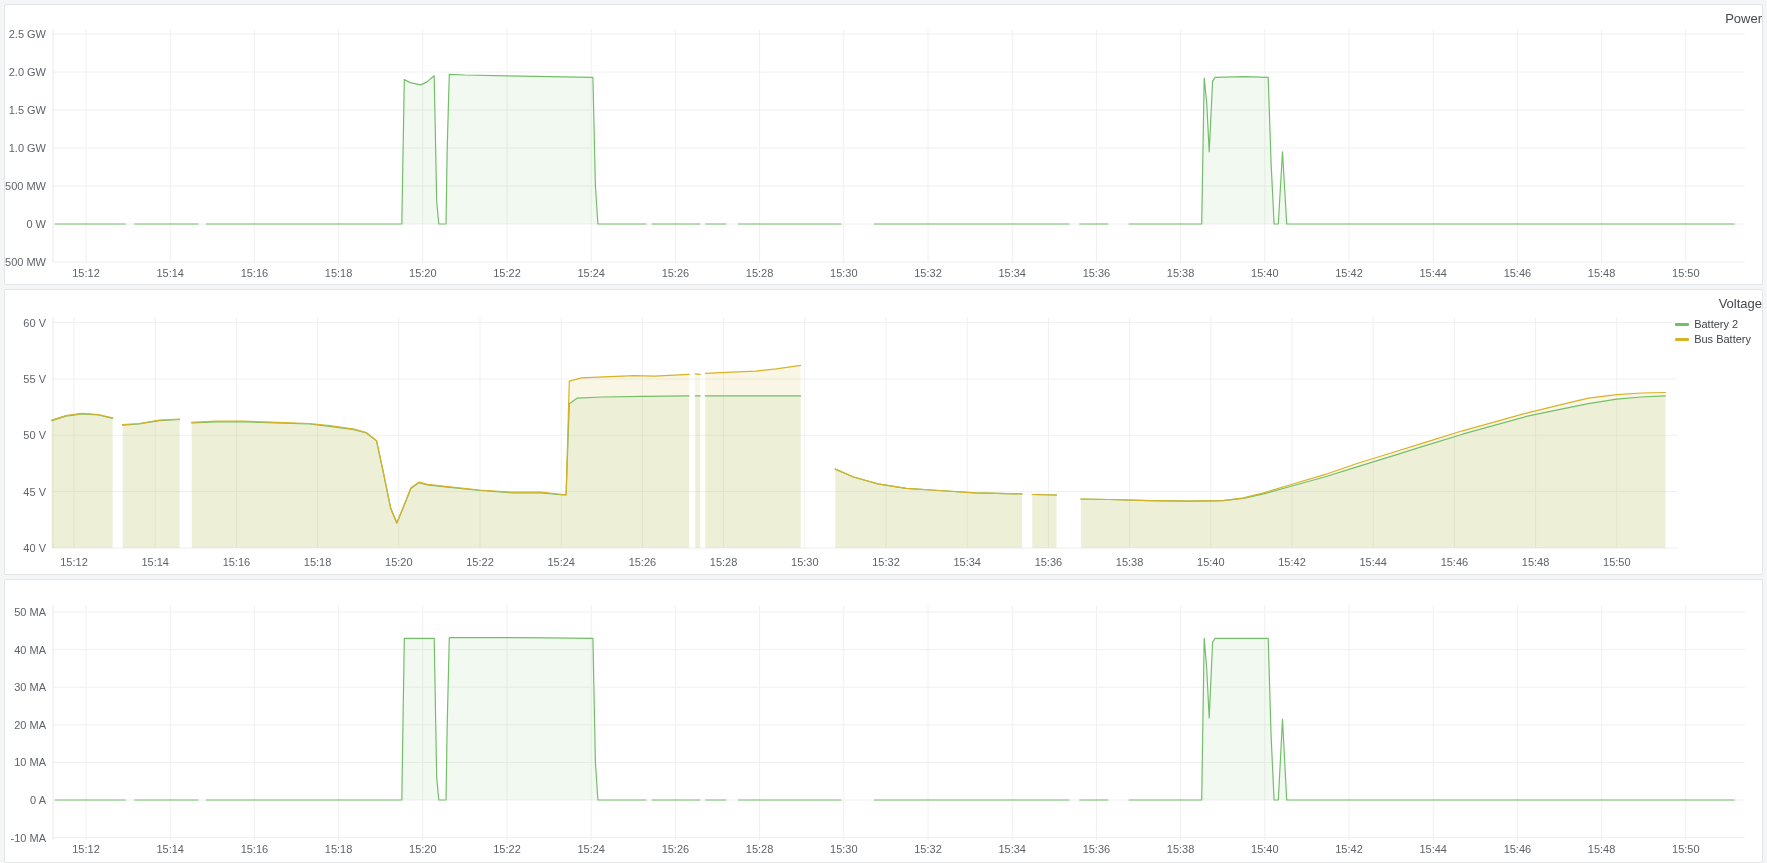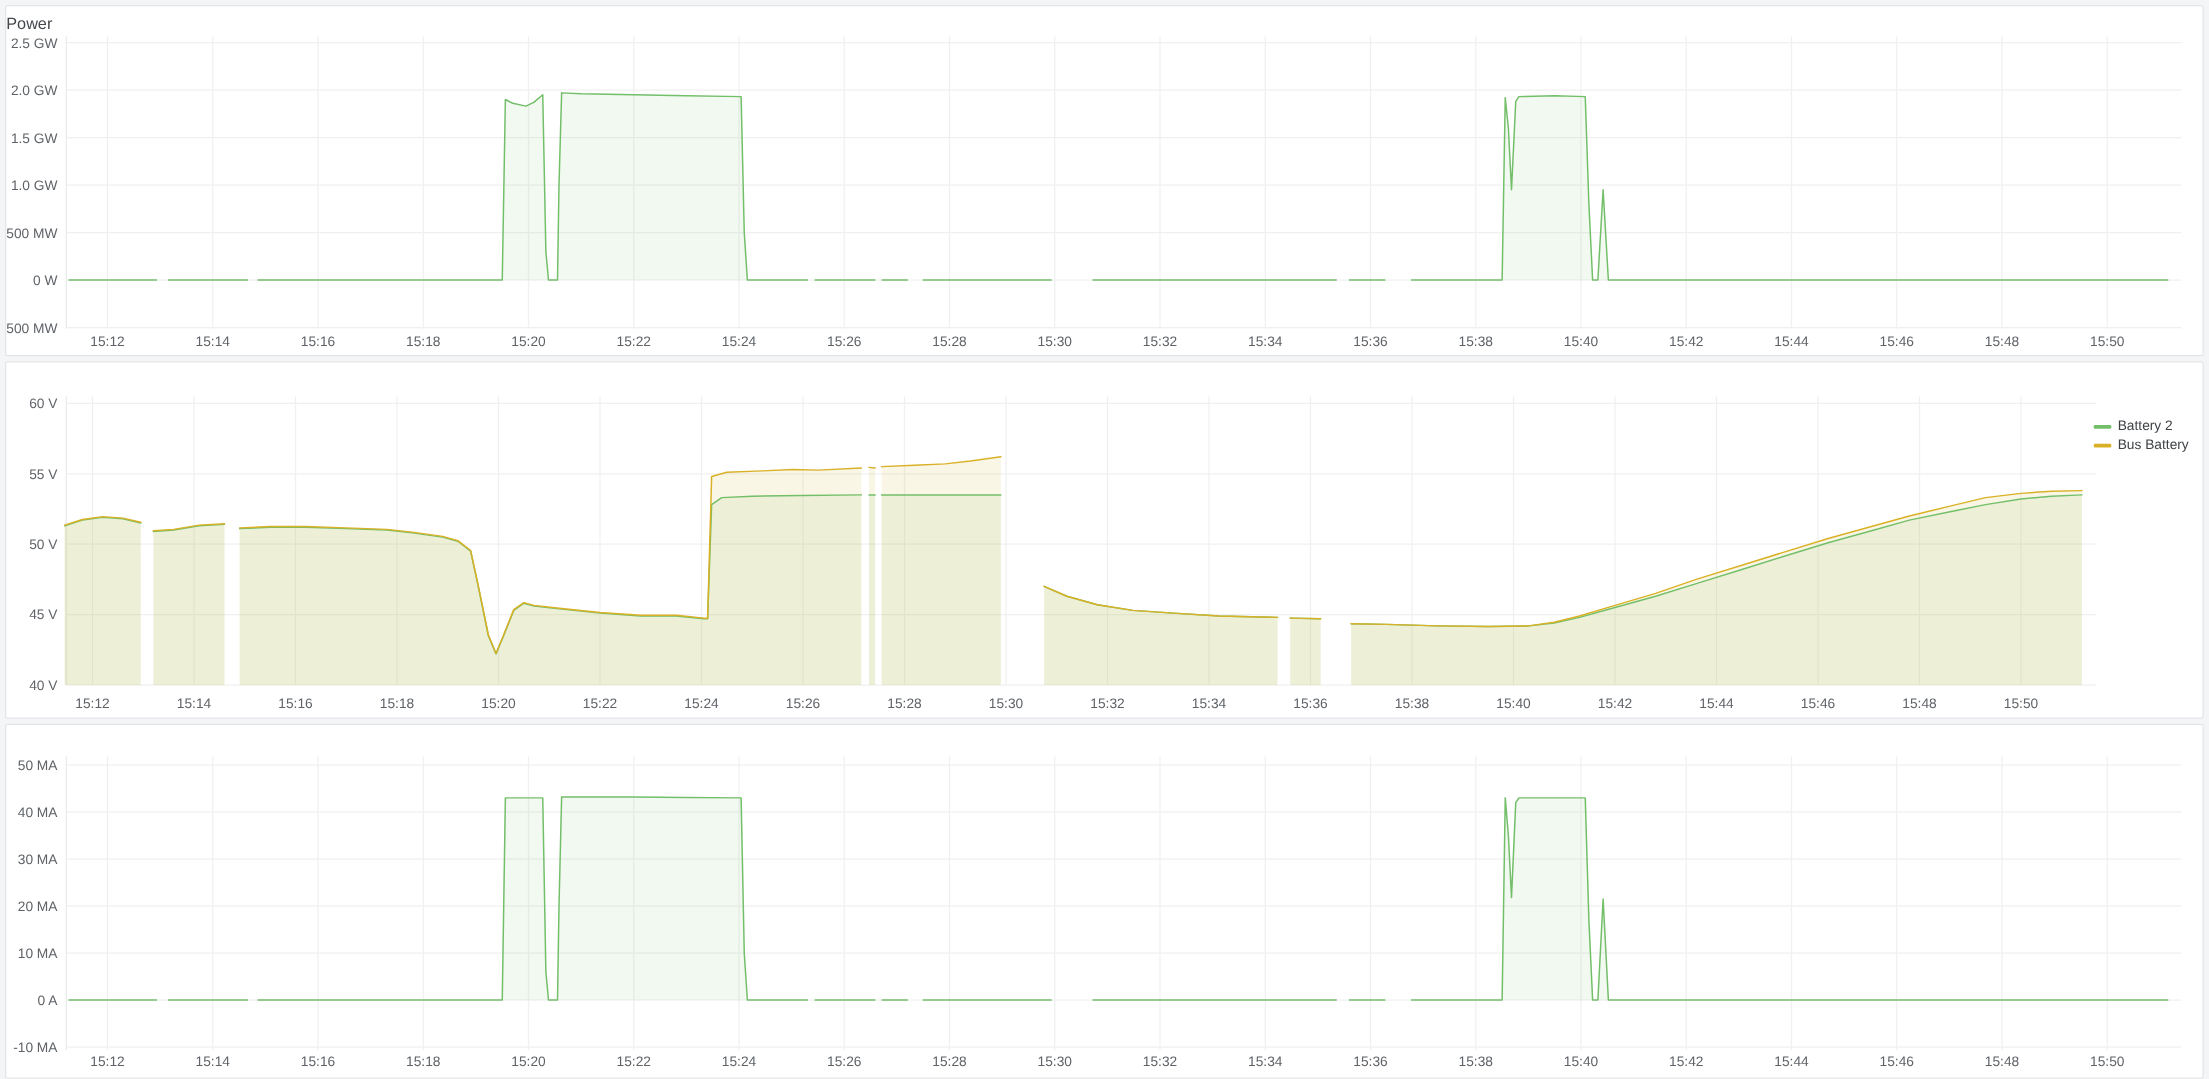--- a/index.html
+++ b/index.html
@@ -11,34 +11,33 @@
   .panel{
     position:absolute;left:4px;width:1759px;
     background:#ffffff;border:1px solid #e4e5e7;border-radius:2px;
     box-sizing:border-box;
   }
   #panel-power{top:4px;height:281px}
   #panel-voltage{top:289px;height:286px}
   #panel-current{top:579px;height:284px}
   .panel svg{position:absolute;left:0;top:0;display:block}
   .panel-title{
-    position:absolute;left:0;right:0;top:6px;text-align:left;
+    position:absolute;left:0;right:0;top:6px;text-align:right;
     font-size:13px;font-weight:500;color:#44484d;cursor:pointer;z-index:2;
   }
   .grid{stroke:#f0f0f0;stroke-width:1}
   .axisline{stroke:#e9eaeb;stroke-width:1}
   .tick{font-size:11px;fill:#5f6368}
   .xtick{text-anchor:middle}
   .ytick{text-anchor:end}
   .legend{
     position:absolute;right:9px;top:27px;z-index:3;
     display:flex;flex-direction:column;gap:3px;
     font-size:11px;color:#3f4348;background:rgba(255,255,255,0.85);
     padding:1px 2px;
-    margin-top:17px;
   }
   .legend-item{display:flex;align-items:center;gap:5px;cursor:pointer;line-height:12px}
   .swatch{display:inline-block;width:14px;height:3px;border-radius:1px}
 </style>
 </head>
 <body>
 
 <div class="panel" id="panel-power">
   <svg id="svg-power" width="1759" height="281" viewBox="4 4 1759 281">
       <line x1="85.0" x2="85.0" y1="28" y2="262" class="grid"></line>
@@ -197,20 +196,21 @@
       <text x="1372.2" y="565" class="tick xtick">15:44</text>
       <text x="1453.4" y="565" class="tick xtick">15:46</text>
       <text x="1534.6" y="565" class="tick xtick">15:48</text>
       <text x="1615.8" y="565" class="tick xtick">15:50</text>
       <text x="45" y="325.6" class="tick ytick">60 V</text>
       <text x="45" y="382.0" class="tick ytick">55 V</text>
       <text x="45" y="438.3" class="tick ytick">50 V</text>
       <text x="45" y="494.6" class="tick ytick">45 V</text>
       <text x="45" y="551.0" class="tick ytick">40 V</text>
     </svg>
+  <div class="panel-title">Voltage</div>
   <div class="legend">
     <div class="legend-item">
       <span class="swatch" style="background: rgb(115, 191, 105);"></span>
       <span>Battery 2</span>
     </div>
     <div class="legend-item">
       <span class="swatch" style="background: rgb(217, 177, 39);"></span>
       <span>Bus Battery</span>
     </div>
   </div>

